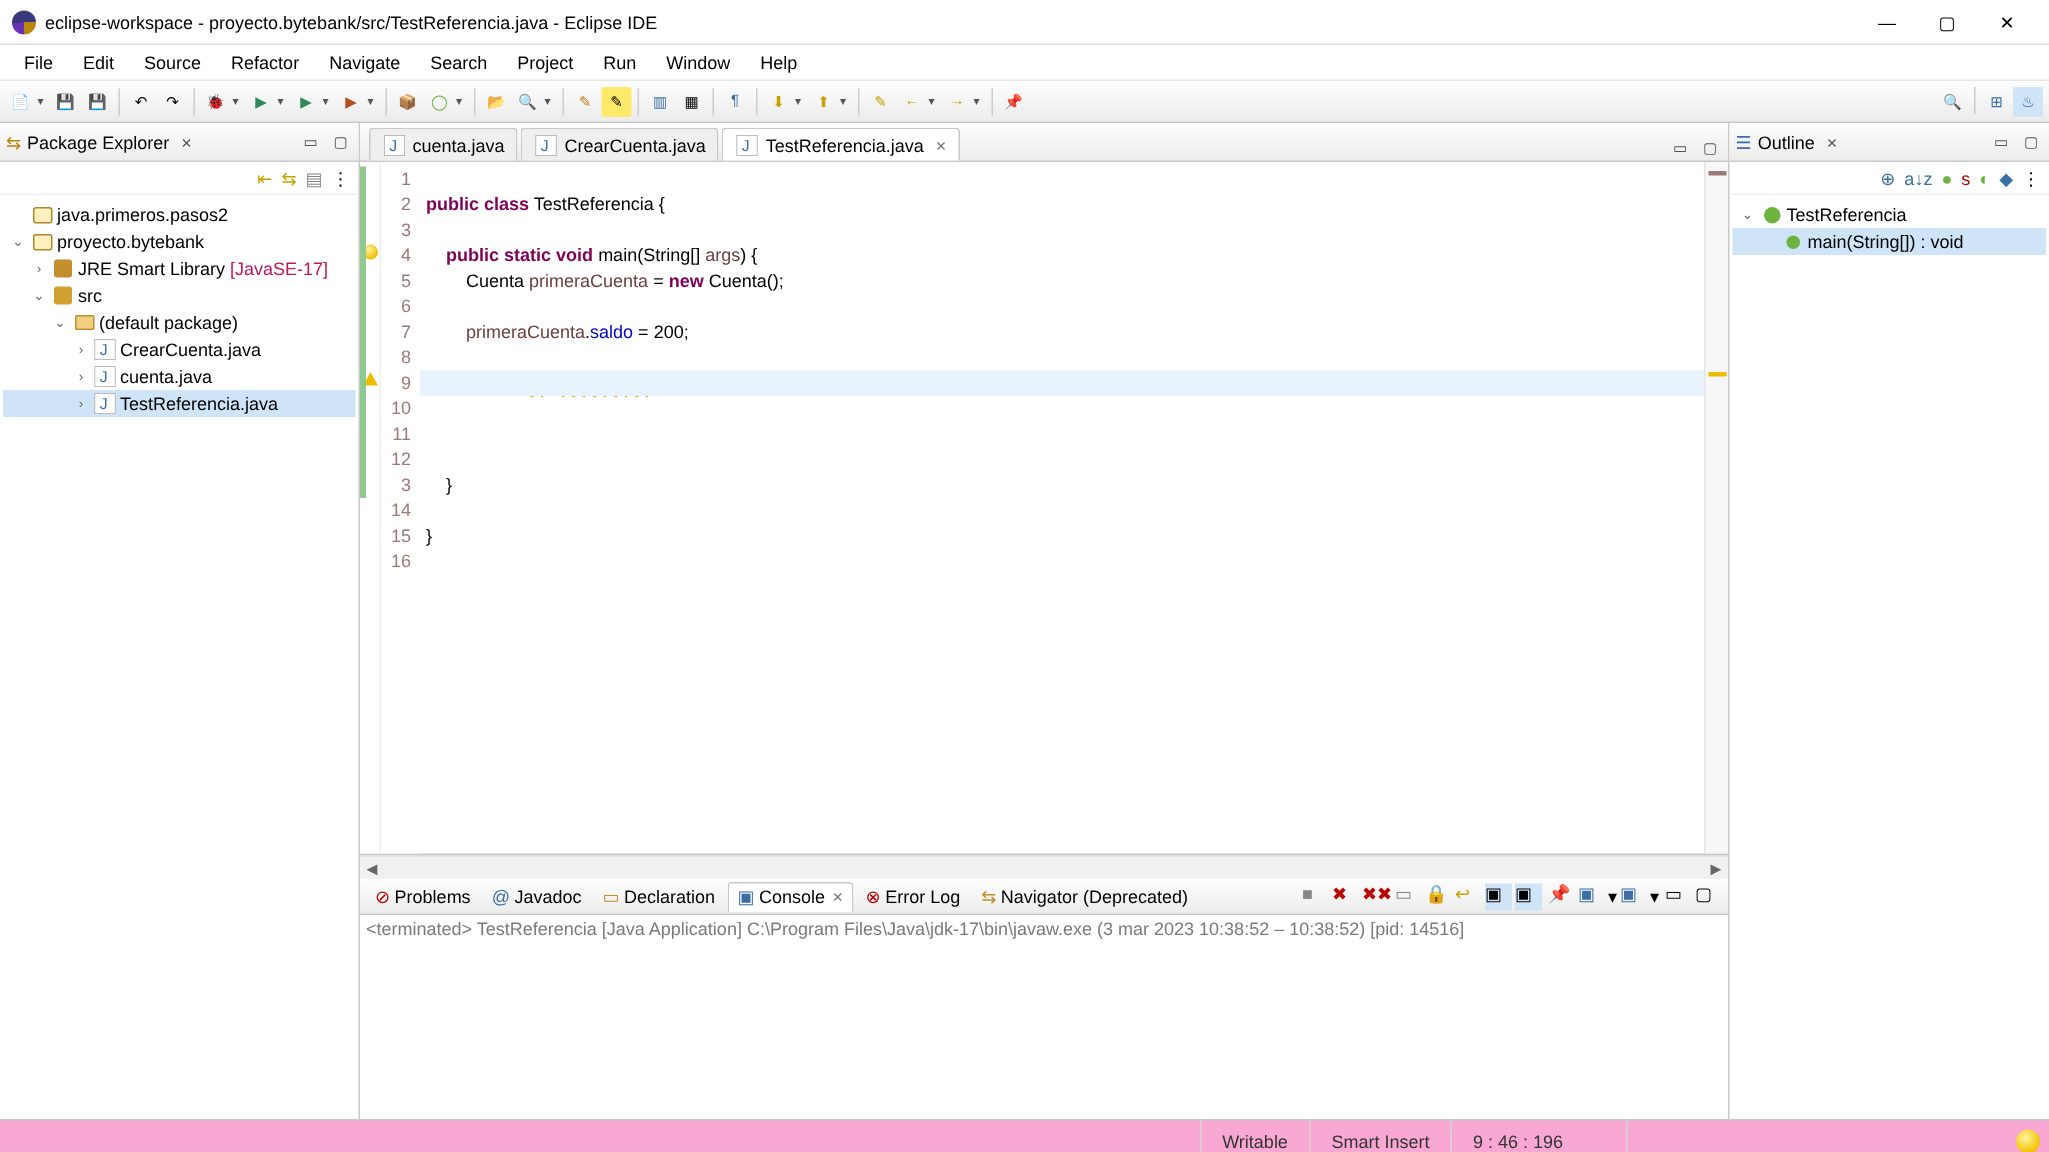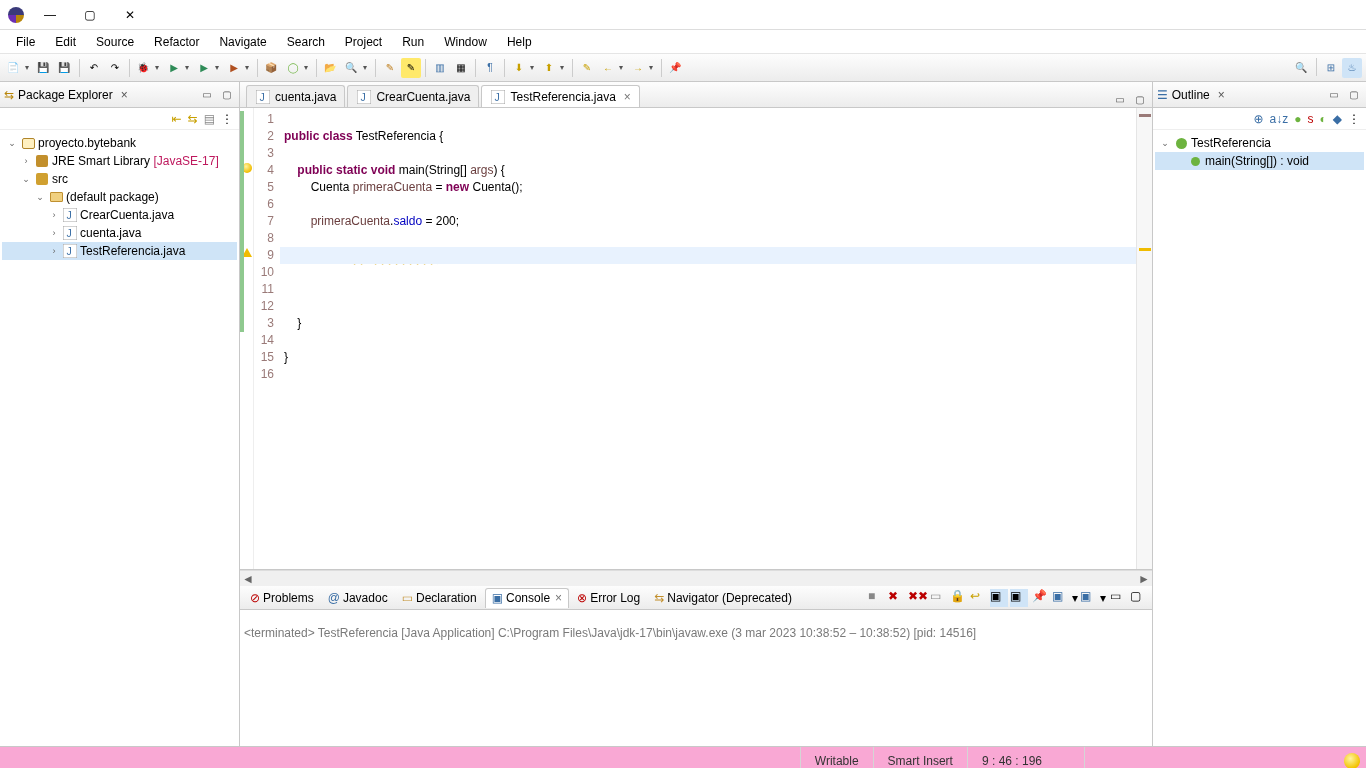--- a/index.html
+++ b/index.html
@@ -78,21 +78,21 @@
 .hscroll .ar{width:16px;text-align:center;color:#666;}
 
 
 .bottom { height: 160px; display:flex; flex-direction:column; }
 .btabs { height:24px; background:linear-gradient(#fdfdfd,#ececec); border-bottom:1px solid #c8c8c8; display:flex; align-items:center; padding:0 4px; gap:2px;}
 .btab { height:20px; display:flex; align-items:center; padding:0 6px; gap:3px; color:#000;}
 .btab.active{background:#fff;border:1px solid #c8c8c8;border-bottom:none;border-radius:3px 3px 0 0;}
 .btab .x{color:#777;padding-left:2px;}
 .btabs .spacer{flex:1;}
 .btabs .tb{width:18px;height:18px;}
-.bcontent { flex:1; background:#fff; padding:16px 4px; color:#7a7a7a; font-size:11px; }
+.bcontent { flex:1; background:#fff; padding:2px 4px; color:#7a7a7a; font-size:11px; }
 
 
 .pane-right{ width:214px; border-left:1px solid #c8c8c8;}
 .outline-body{padding:4px 2px;}
 
 
 .status { height:29px; background:#f9a8d4; border-top:1px solid #c8c8c8; display:flex; align-items:center; font-size:11px; color:#333;}
 .status .cell{padding:0 14px;border-left:1px solid #d5d5d5;height:100%;display:flex;align-items:center;}
 .status .grow{flex:1;}
 .status .bulb{width:16px;height:16px;border-radius:50%;background:radial-gradient(circle at 40% 35%, #fff5a0, #f2c200 70%);margin-right:6px;}
@@ -101,20 +101,21 @@
 .gline{height:17px;display:flex;align-items:center;justify-content:center;}
 .bulb-sm{width:10px;height:10px;border-radius:50%;background:radial-gradient(circle at 40% 35%, #fff3a0,#f0bc00 70%);}
 .warn-sm{width:0;height:0;border-left:5px solid transparent;border-right:5px solid transparent;border-bottom:9px solid #f0bc00;}
 .greenbar{position:absolute;left:0;width:4px;background:#8fc98f;}
 </style>
 </head>
 <body>
 
 <div class="titlebar">
   <div class="logo"></div>
+  <div class="title">eclipse-workspace - proyecto.bytebank/src/TestReferencia.java - Eclipse IDE</div>
   <div class="winbtn">—</div>
   <div class="winbtn">▢</div>
   <div class="winbtn">✕</div>
 </div>
 
 <div class="menubar">
   <div class="mitem">File</div>
   <div class="mitem">Edit</div>
   <div class="mitem">Source</div>
   <div class="mitem">Refactor</div>
@@ -192,20 +193,27 @@
       <div class="hbtn">▭</div>
       <div class="hbtn">▢</div>
     </div>
     <div class="pane-sub">
       <div class="hbtn" style="color:#c8a000">⇤</div>
       <div class="hbtn" style="color:#c8a000">⇆</div>
       <div class="hbtn" style="color:#888">▤</div>
       <div class="hbtn">⋮</div>
     </div>
     <div class="tree">
+      <div class="tree-row">
+          <span class="tw"></span>
+          <span class="ticon">
+            <span class="ic-proj"></span>
+          </span>
+          <span class="tlabel">java.primeros.pasos2</span>
+        </div>
       <div class="tree-row">
           <span class="tw">⌄</span>
           <span class="ticon">
             <span class="ic-proj"></span>
           </span>
           <span class="tlabel">proyecto.bytebank</span>
         </div>
       <div class="tree-row" style="padding-left:18px">
           <span class="tw">›</span>
           <span class="ticon">

